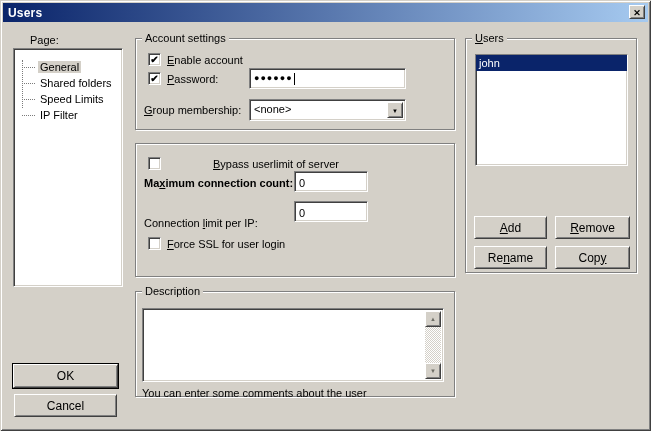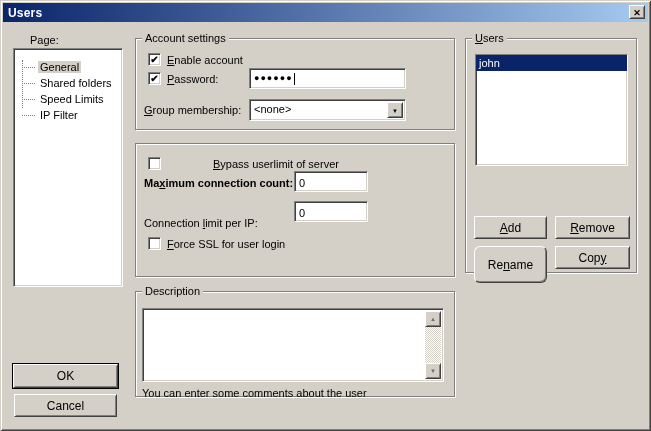--- a/index.html
+++ b/index.html
@@ -183,21 +183,21 @@
     <span class="caption"><u>U</u>sers</span>
     <div class="listbox sunken abs" style="left:9px;top:15px;width:153px;height:112px;">
       <div class="list-item on">john</div>
     </div>
     <div class="btn abs" style="left:8px;top:177px;width:73px;height:23px;">
       <span><u>A</u>dd</span>
     </div>
     <div class="btn abs" style="left:89px;top:177px;width:75px;height:23px;">
       <span><u>R</u>emove</span>
     </div>
-    <div class="btn abs" style="left:8px;top:207px;width:73px;height:37px;border-radius:6px;">
+    <div class="btn abs" style="left:8px;top:207px;width:73px;height:23px;">
       <span>Re<u>n</u>ame</span>
     </div>
     <div class="btn abs" style="left:89px;top:207px;width:75px;height:23px;">
       <span>Cop<u>y</u></span>
     </div>
   </div>
 
   <div class="btn btn-default abs" style="left:13px;top:364px;width:105px;height:24px;">
     <span>OK</span>
   </div>

